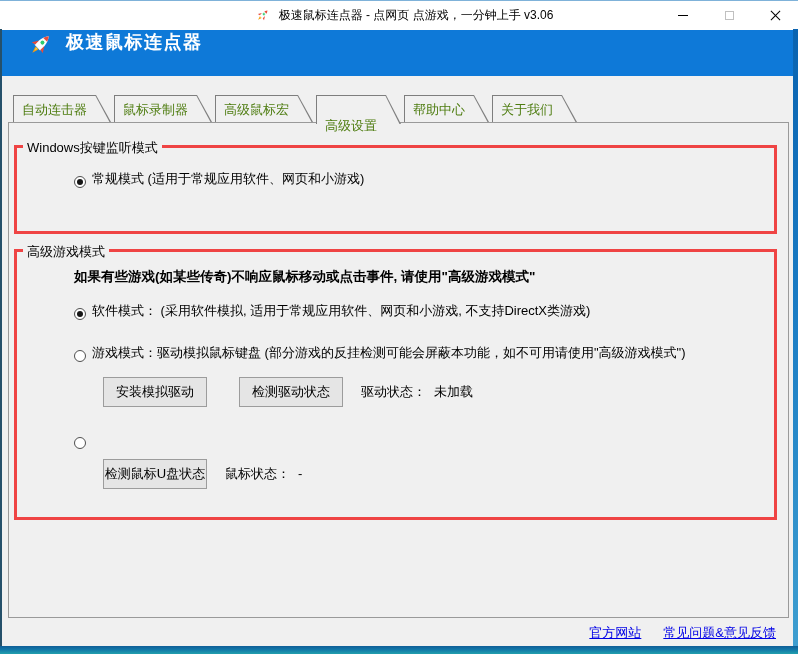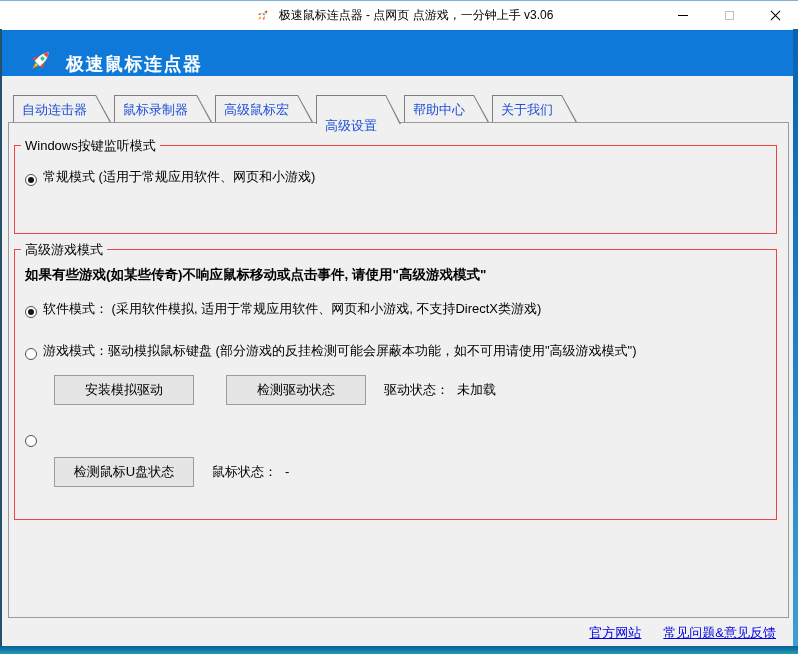--- a/index.html
+++ b/index.html
@@ -25,60 +25,60 @@
   .win-btn { width:46px; height:29px; display:flex; align-items:center; justify-content:center; background:transparent; border:none; cursor:pointer; }
   .glyph-min { width:10px; height:1px; background:#000; }
   .glyph-max { width:9px; height:9px; border:1px solid #c0c0c0; background:#fff; }
   .glyph-close { position:relative; width:11px; height:11px; }
   .glyph-close::before, .glyph-close::after { content:""; position:absolute; left:-1px; top:5px; width:13px; height:1px; background:#000; }
   .glyph-close::before { transform:rotate(45deg); }
   .glyph-close::after  { transform:rotate(-45deg); }
 
   
   .header { position:absolute; top:30px; left:0; width:798px; height:46px; background:#0e79d8;
-            display:flex; align-items:flex-end; }
+            display:flex; align-items:flex-start; }
   .header-icon { width:30px; height:30px; margin-left:25px; flex:none; }
   .header-title { color:#ffffff; font-size:18px; font-weight:bold; margin-left:11px; letter-spacing:1.5px; }
 
   
   .tabs-row { position:absolute; top:95px; left:13px; height:27px; display:flex; align-items:flex-end; z-index:3; }
   .tab { position:relative; height:27px; margin-right:3px; cursor:pointer; }
   .tab::before { content:""; position:absolute; inset:0; background:#7e7e7e;
                  clip-path:polygon(0 0, calc(100% - 15px) 0, 100% 100%, 0 100%); }
   .tab::after  { content:""; position:absolute; left:1px; top:1px; right:0; bottom:0; background:#f0f0f0;
                  clip-path:polygon(0 0, calc(100% - 15.5px) 0, calc(100% - 1.5px) 100%, 0 100%); }
-  .tab .tab-label { position:relative; z-index:1; display:block; padding:6px 24px 0 9px; font-size:13px; color:#1d4ed8; white-space:nowrap; }
+  .tab .tab-label { position:relative; z-index:1; display:block; padding:6px 24px 0 9px; font-size:13px; color:#4d7c0f; white-space:nowrap; }
   .tab.active { height:29px; top:2px; z-index:4; }
   .tab.active .tab-label { padding-top:22px; }
 
   
   .panel { position:absolute; top:122px; left:8px; width:781px; height:496px;
            border:1px solid #9a9a9a; background:#f0f0f0; z-index:2; }
 
-  .gb { position:relative; border:1px solid #ef4444; margin:0 11px 0 5px; }
+  .gb { position:relative; border:3px solid #ef4444; margin:0 11px 0 5px;padding-left:47px; }
   .gb-label { position:absolute; top:-9px; left:6px; background:#f0f0f0; padding:0 4px; font-size:13px; color:#000; white-space:nowrap; }
   .gb1 { margin-top:22px; height:89px; }
   .gb2 { margin-top:15px; height:271px; }
 
   .opt-row { display:flex; align-items:flex-end; margin-left:10px; line-height:18px; font-size:13px; cursor:default; }
   .radio { width:12px; height:12px; border:1px solid #4f4f4f; border-radius:50%; background:#fff; flex:none; margin-top:3px; position:relative; }
   .radio.checked::after { content:""; position:absolute; inset:2px; background:#161616; border-radius:50%; }
   .opt-text { margin-left:6px; color:#000; white-space:nowrap; }
 
   .row-a { margin-top:22px; }
   .row-b { margin-top:14px; }
 
   .warning { margin:16px 0 0 10px; font-size:13.5px; font-weight:bold; line-height:18px; color:#000; white-space:nowrap; }
   .row-software { margin-top:16px; }
   .row-game { margin-top:24px; }
 
   .btn-row { display:flex; align-items:center; margin-left:39px; height:30px; }
   .btn-row-1 { margin-top:15px; }
   .btn-row-2 { margin-top:10px; }
-  .push-btn { width:140px; height:30px; background:#e5e5e5; border:1px solid #9c9c9c; font-size:13px;
+  .push-btn { width:104px; height:30px; background:#e5e5e5; border:1px solid #9c9c9c; font-size:13px;
               font-family:inherit; color:#000; cursor:pointer; }
   .push-btn + .push-btn { margin-left:32px; }
   .status { margin-left:18px; font-size:13px; color:#000; white-space:nowrap; }
   .status .status-value { margin-left:8px; }
 
   .row-adv { margin-top:27px; align-items:center; }
   .adv-lines { margin-left:6px; line-height:19px; font-size:13px; }
   .adv-line2 { padding-left:4px; }
 
   

